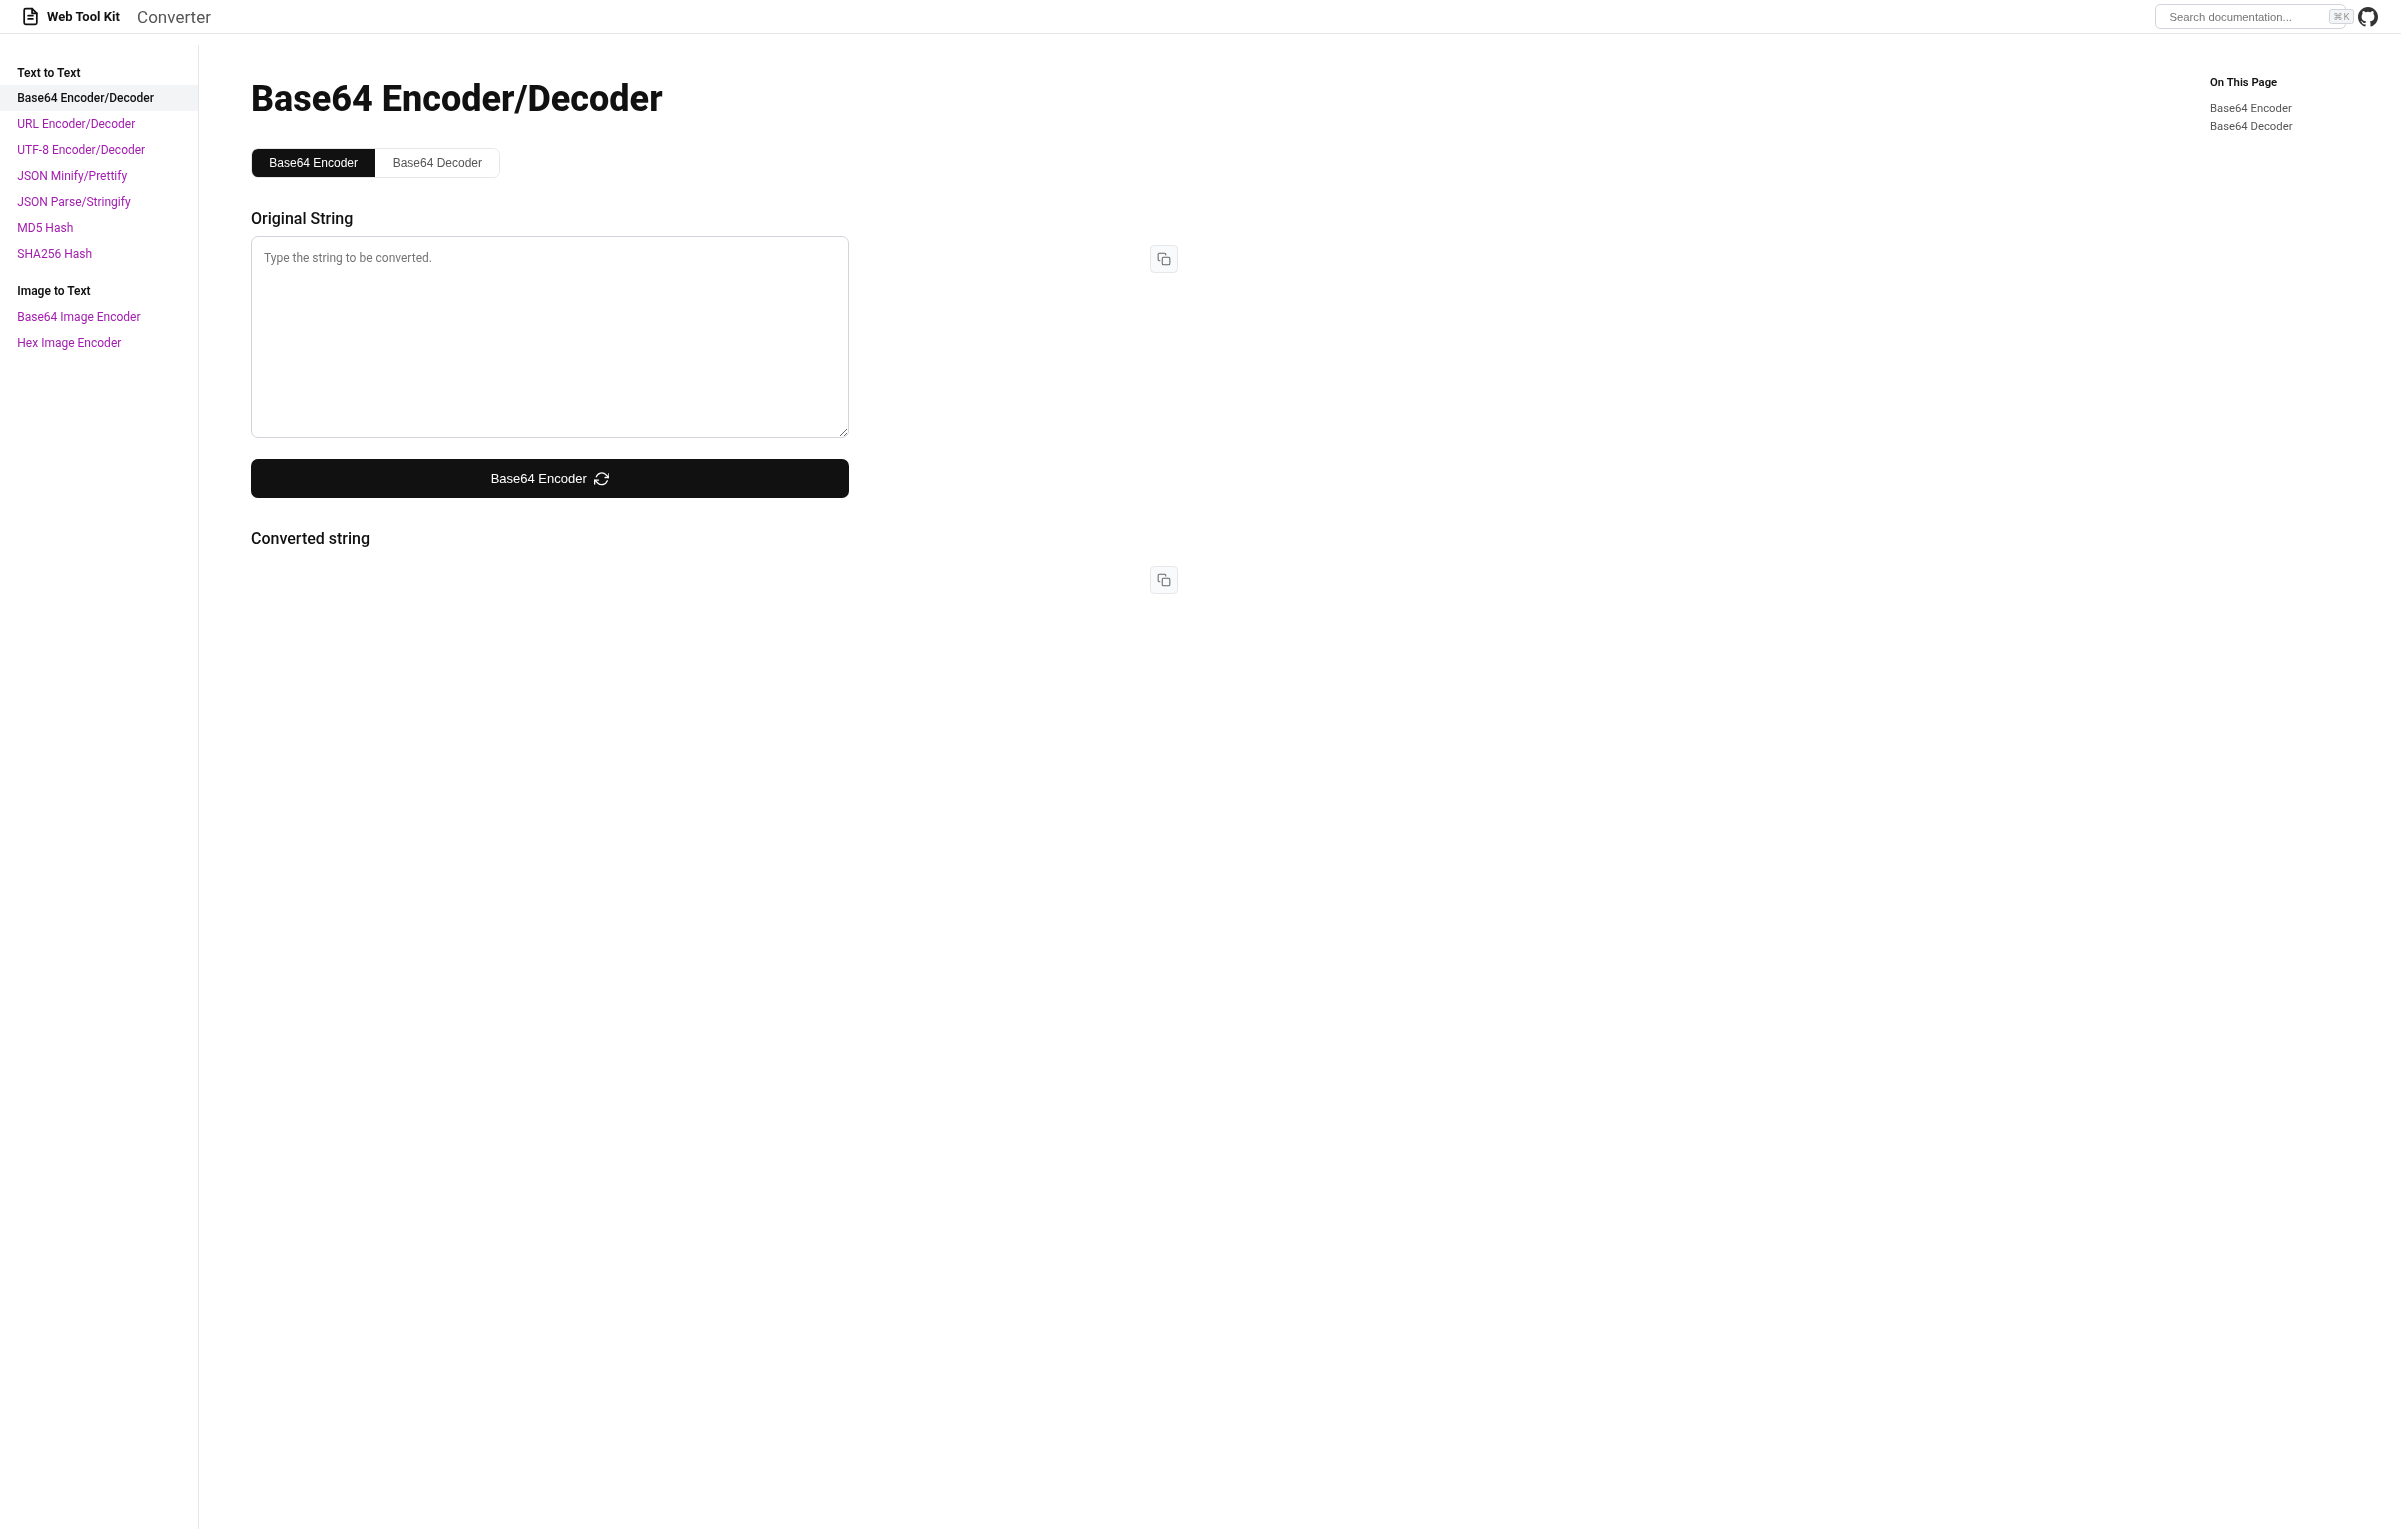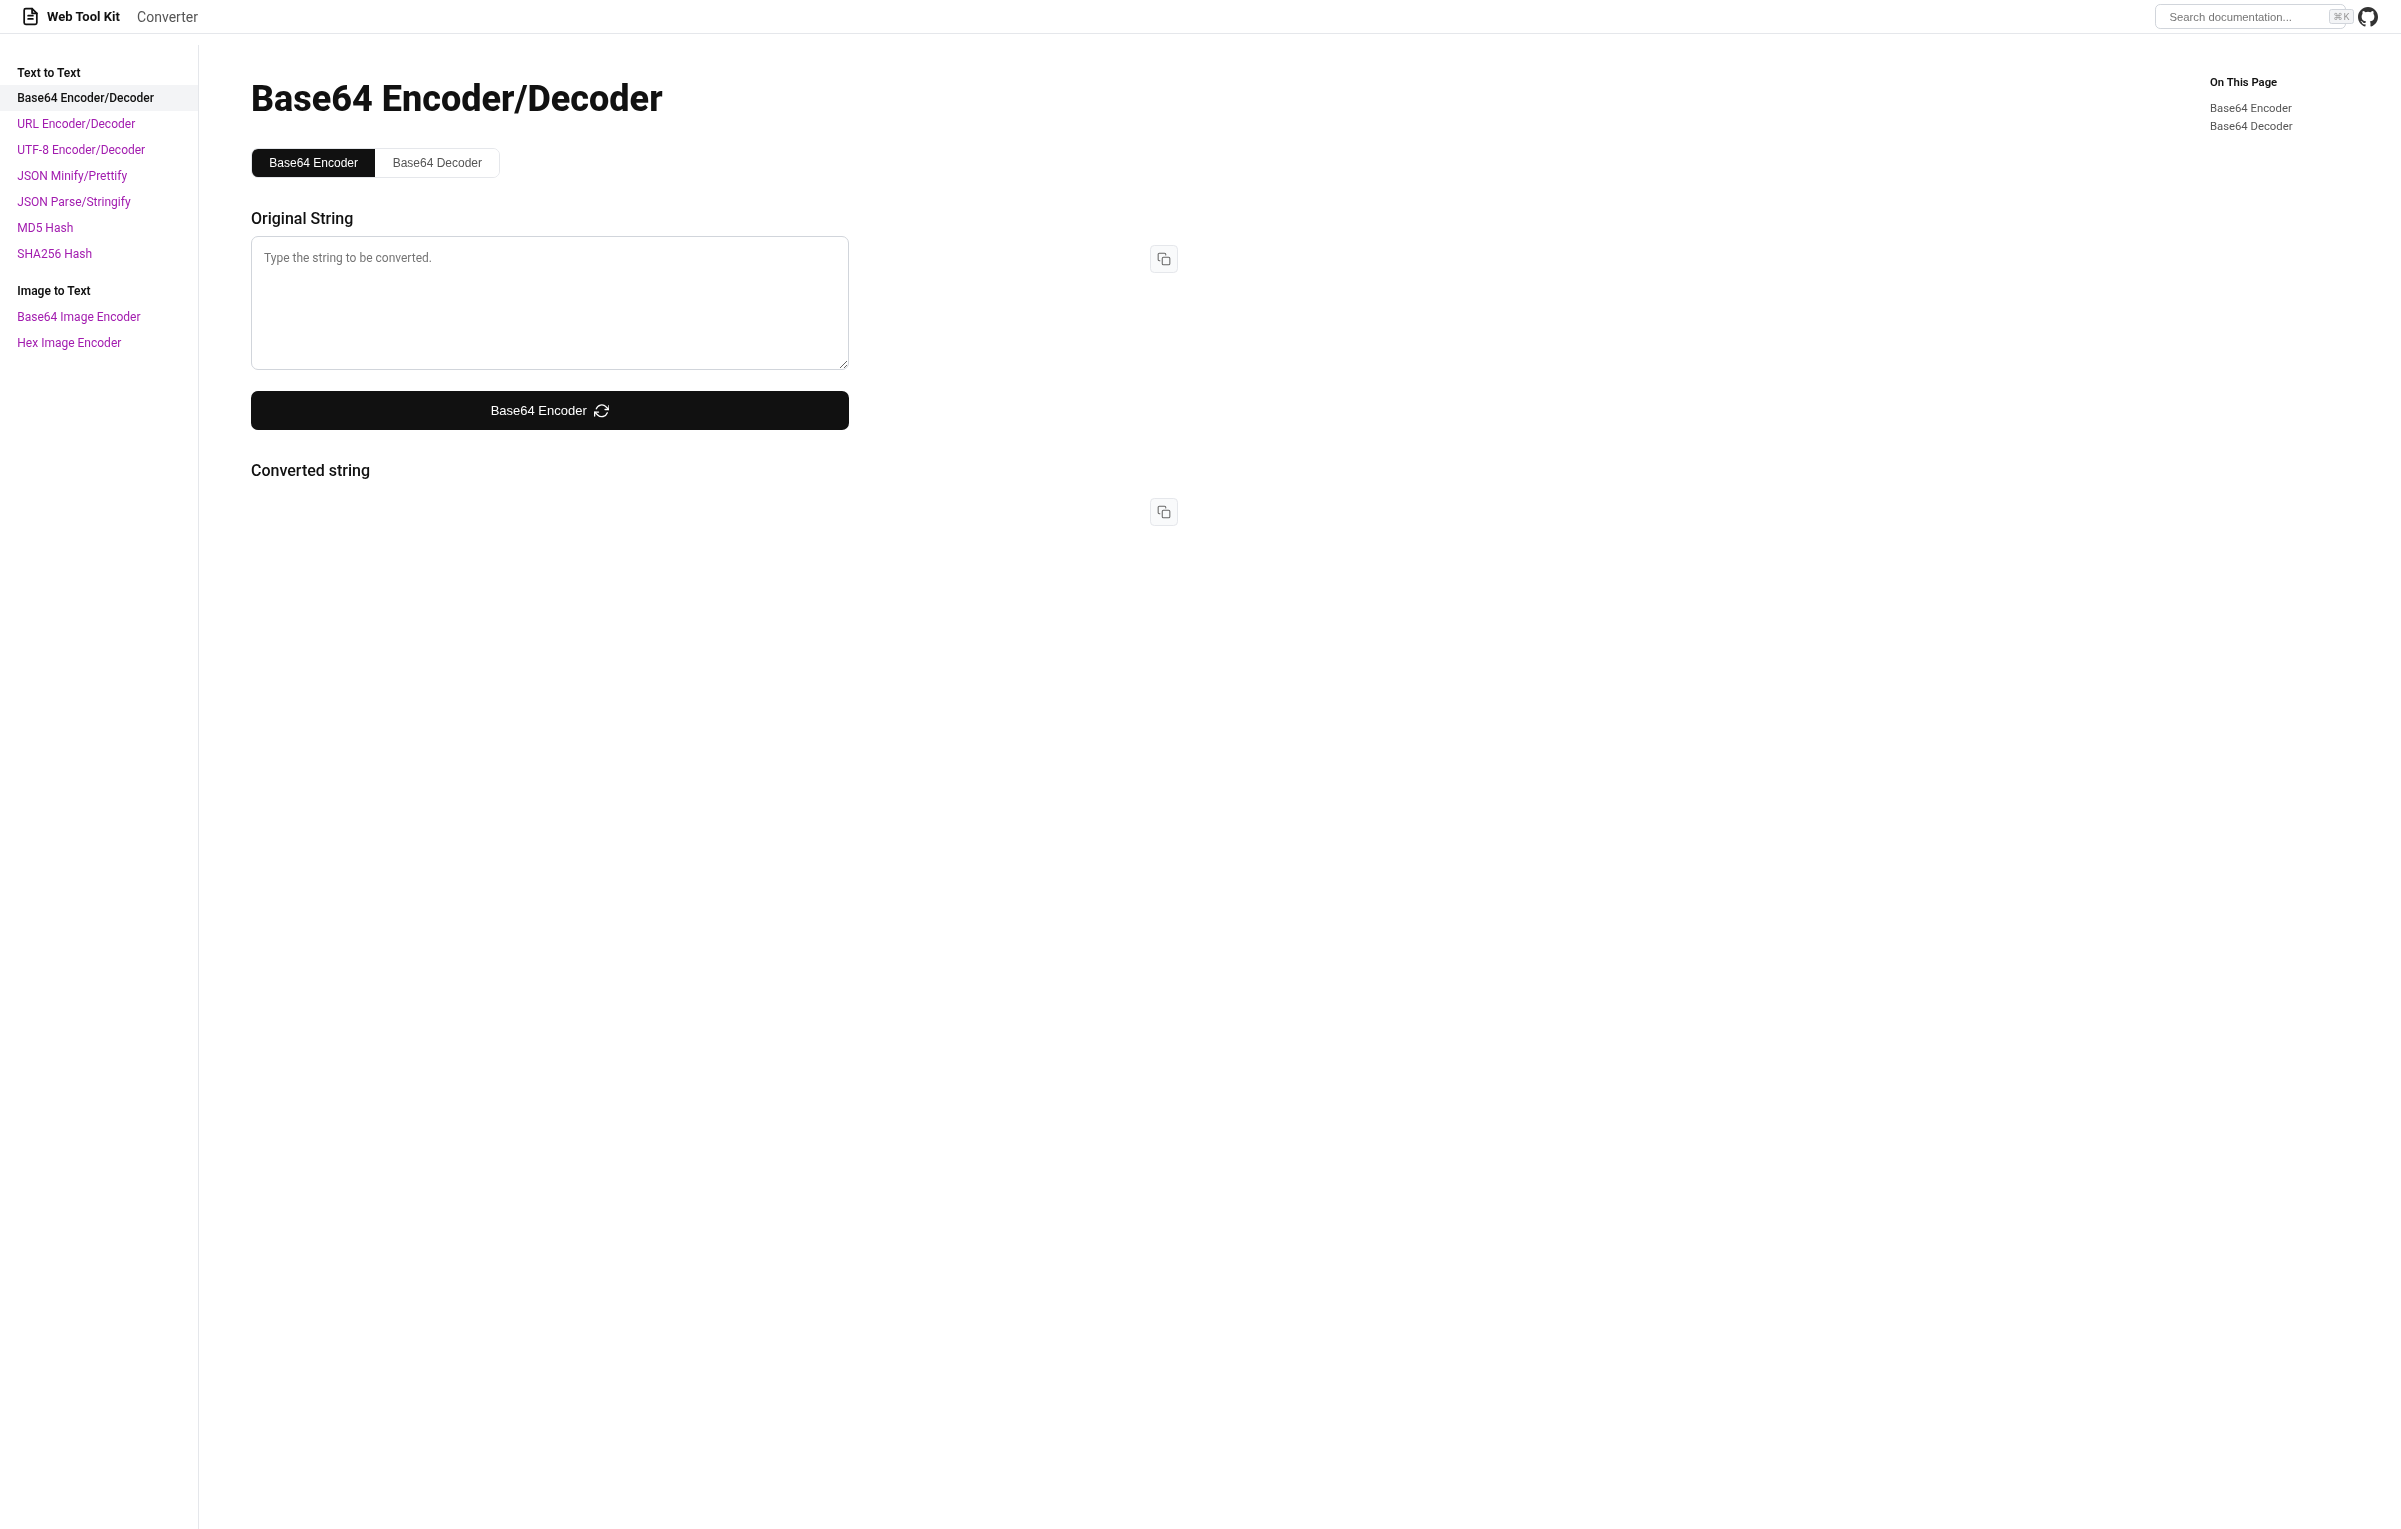--- a/index.html
+++ b/index.html
@@ -46,21 +46,21 @@
       color: #111;
       text-decoration: none;
     }
 
     .logo-icon {
       width: 19px;
       height: 19px;
     }
 
     .nav-link {
-      font-size: 14px;
+      font-size: 17px;
       color: #555;
       text-decoration: none;
     }
 
     .header-right {
       display: flex;
       align-items: flex-end;
       gap: 10.4px;
     }
 
@@ -204,21 +204,21 @@
       margin-bottom: 8.7px;
     }
 
     .textarea-wrapper {
       position: relative;
       margin-bottom: 17.3px;
     }
 
     .textarea {
       width: 598px;
-      height: 134px;
+      height: 202px;
       border: 0.9px solid #d1d5db;
       border-radius: 7px;
       padding: 12px 38px 12px 12px;
       font-size: 12px;
       color: #888;
       resize: vertical;
       outline: none;
       font-family: inherit;
       line-height: 1.5;
     }

